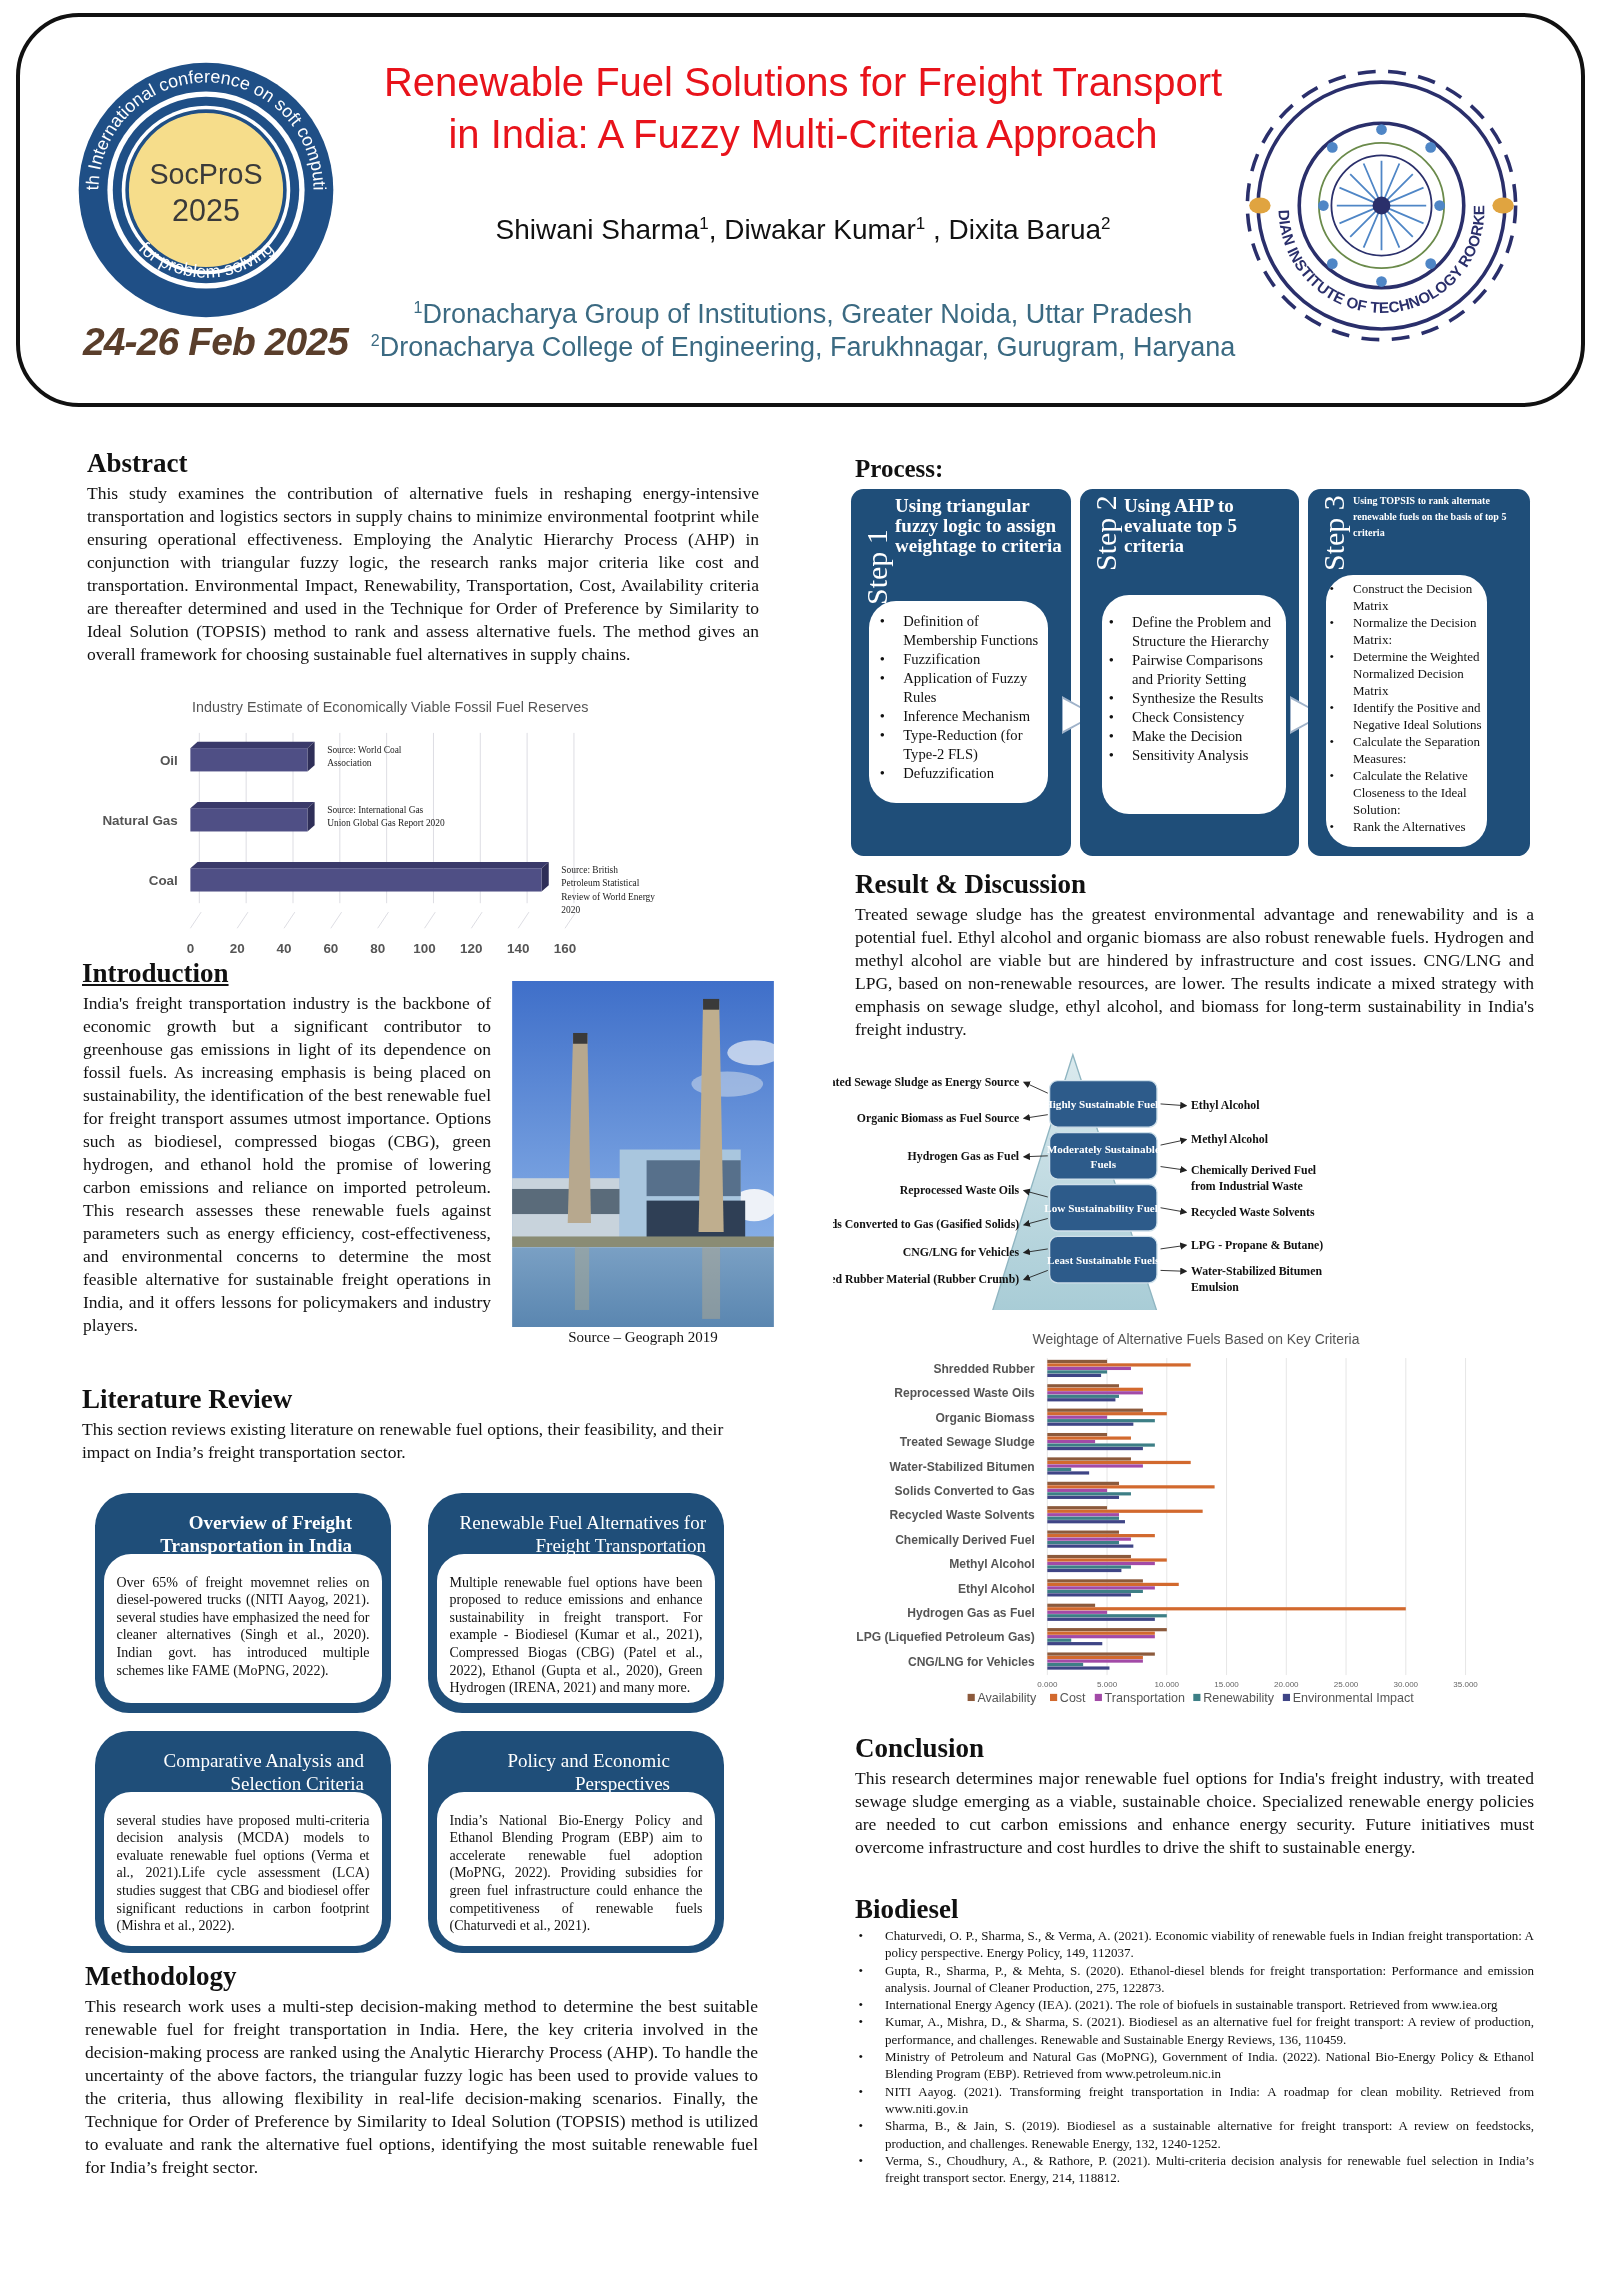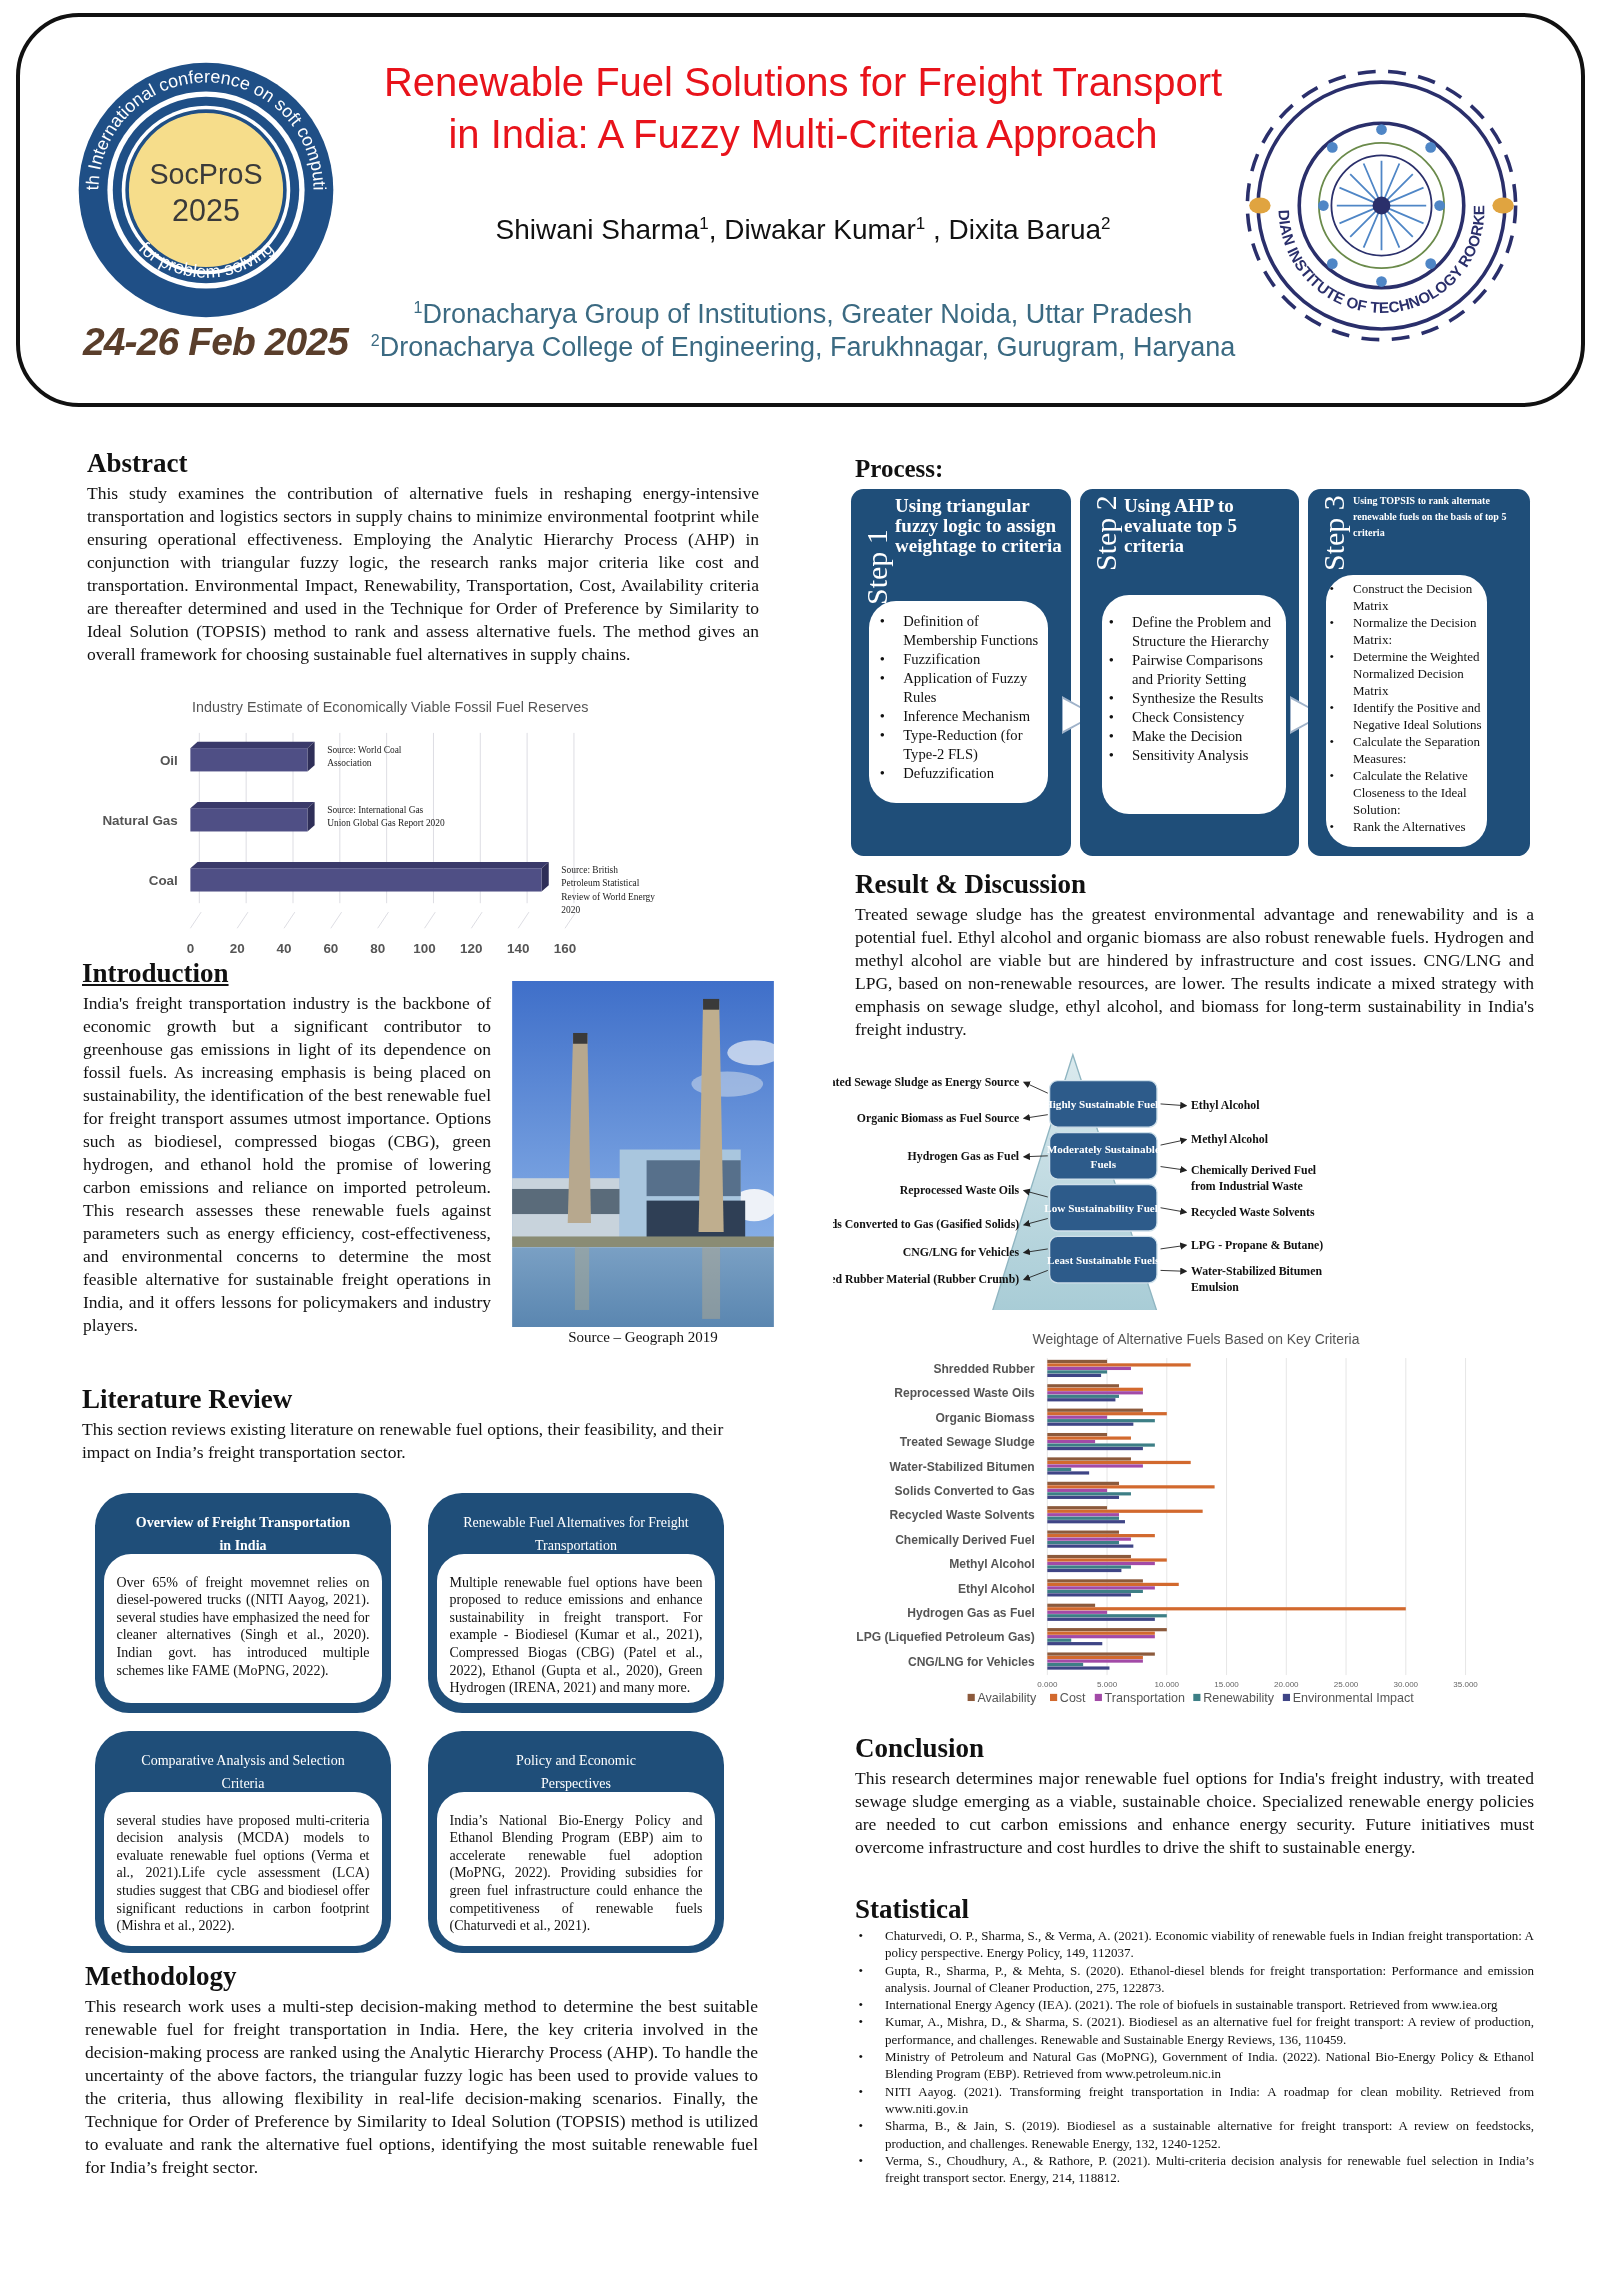--- a/index.html
+++ b/index.html
@@ -35,22 +35,22 @@
   .fossil { position: absolute; left: 90px; top: 697px; width: 708px; height: 260px; }
   .fossil svg { width: 708px; height: 260px; }
 
   
   .photo { position: absolute; left: 512px; top: 981px; width: 262px; height: 346px; overflow: hidden; }
   .photo svg { width: 262px; height: 346px; display: block; }
   .photo-cap { position: absolute; left: 512px; top: 1329px; width: 262px; text-align: center; font-size: 15px; }
 
   
   .card { position: absolute; width: 296px; background: #1f4e79; border-radius: 34px; }
-  .card .ctitle { position: absolute; left: 0; width: 100%; top: 18px; text-align: center;
-    color: #fff; font-size: 14px; line-height: 23px; }
+  .card .ctitle { position: absolute; left: 0; width: 100%; top: 18px; text-align: right;
+    color: #fff; font-size: 19px; line-height: 23px; }
   .card .ctitle.bold { font-weight: bold; }
   .card .cbody { position: absolute; left: 9px; right: 9px; background: #fff; border-radius: 27px;
     padding: 19.7px 12.5px 9px 12.5px; font-size: 14px; line-height: 17.6px; text-align: justify; color: #111; }
 
   
   .step { position: absolute; top: 489px; height: 367px; background: #1f4e79; border-radius: 12.5px; }
   .step .vlabel { position: absolute; color: #fff; font-size: 30px; transform: rotate(-90deg); transform-origin: left top; white-space: nowrap; }
   .step .stitle { position: absolute; color: #fff; font-weight: bold; font-size: 19px; line-height: 19.7px; }
   .step .sbox { position: absolute; background: #fff; border-radius: 27px; }
   .step ul { list-style: none; }
@@ -501,21 +501,21 @@
       <g>
         <rect x="492" y="413" width="8" height="8" fill="#3f4586"></rect>
         <text x="503" y="422" font-family="Liberation Sans, sans-serif" font-size="14" fill="#555">Environmental Impact</text>
       </g>
     </svg>
 </div>
 
 <div class="h2" style="left:855px; top:1733px;">Conclusion</div>
 <div class="para" style="left:855px; top:1767px; width:679px;">This research determines major renewable fuel options for India's freight industry, with treated sewage sludge emerging as a viable, sustainable choice. Specialized renewable energy policies are needed to cut carbon emissions and enhance energy security. Future initiatives must overcome infrastructure and cost hurdles to drive the shift to sustainable energy.</div>
 
-<div class="h2" style="left:855px; top:1894px;">Statistical</div>
+<div class="h2" style="left:855px; top:1894px;">Biodiesel</div>
 <ul class="refs">
   <li>Chaturvedi, O. P., Sharma, S., &amp; Verma, A. (2021). Economic viability of renewable fuels in Indian freight transportation: A policy perspective. Energy Policy, 149, 112037.</li>
   <li>Gupta, R., Sharma, P., &amp; Mehta, S. (2020). Ethanol-diesel blends for freight transportation: Performance and emission analysis. Journal of Cleaner Production, 275, 122873.</li>
   <li>International Energy Agency (IEA). (2021). The role of biofuels in sustainable transport. Retrieved from www.iea.org</li>
   <li>Kumar, A., Mishra, D., &amp; Sharma, S. (2021). Biodiesel as an alternative fuel for freight transport: A review of production, performance, and challenges. Renewable and Sustainable Energy Reviews, 136, 110459.</li>
   <li>Ministry of Petroleum and Natural Gas (MoPNG), Government of India. (2022). National Bio-Energy Policy &amp; Ethanol Blending Program (EBP). Retrieved from www.petroleum.nic.in</li>
   <li>NITI Aayog. (2021). Transforming freight transportation in India: A roadmap for clean mobility. Retrieved from www.niti.gov.in</li>
   <li>Sharma, B., &amp; Jain, S. (2019). Biodiesel as a sustainable alternative for freight transport: A review on feedstocks, production, and challenges. Renewable Energy, 132, 1240-1252.</li>
   <li>Verma, S., Choudhury, A., &amp; Rathore, P. (2021). Multi-criteria decision analysis for renewable fuel selection in India’s freight transport sector. Energy, 214, 118812.</li>
 </ul>

